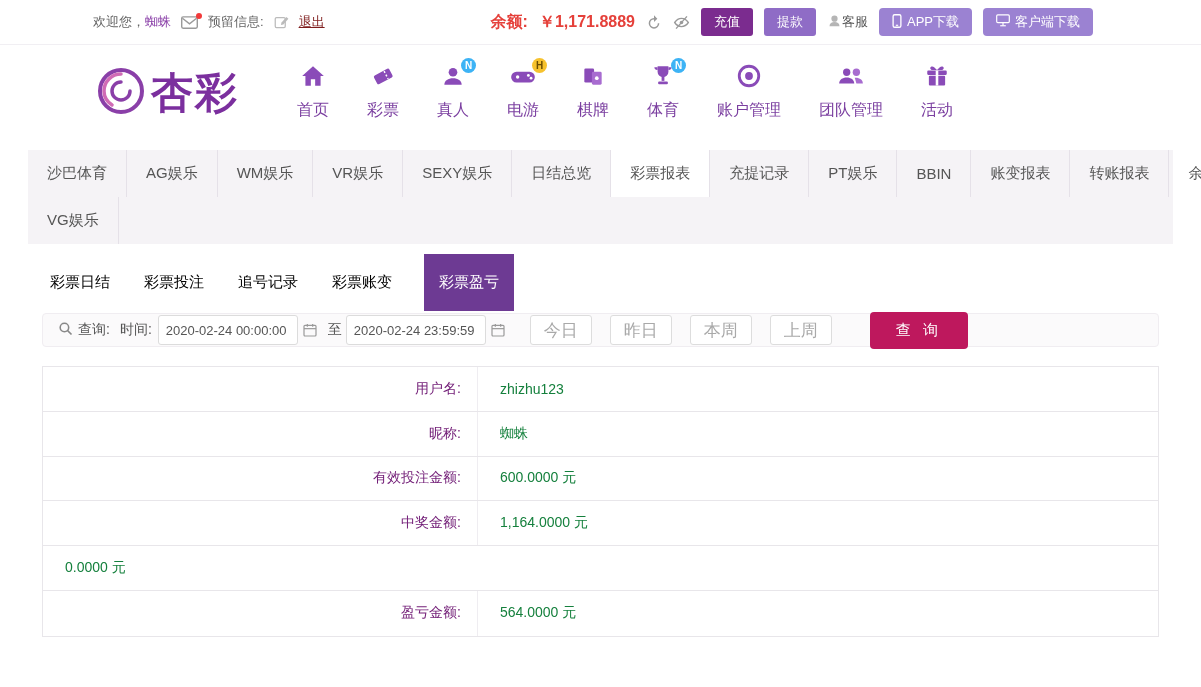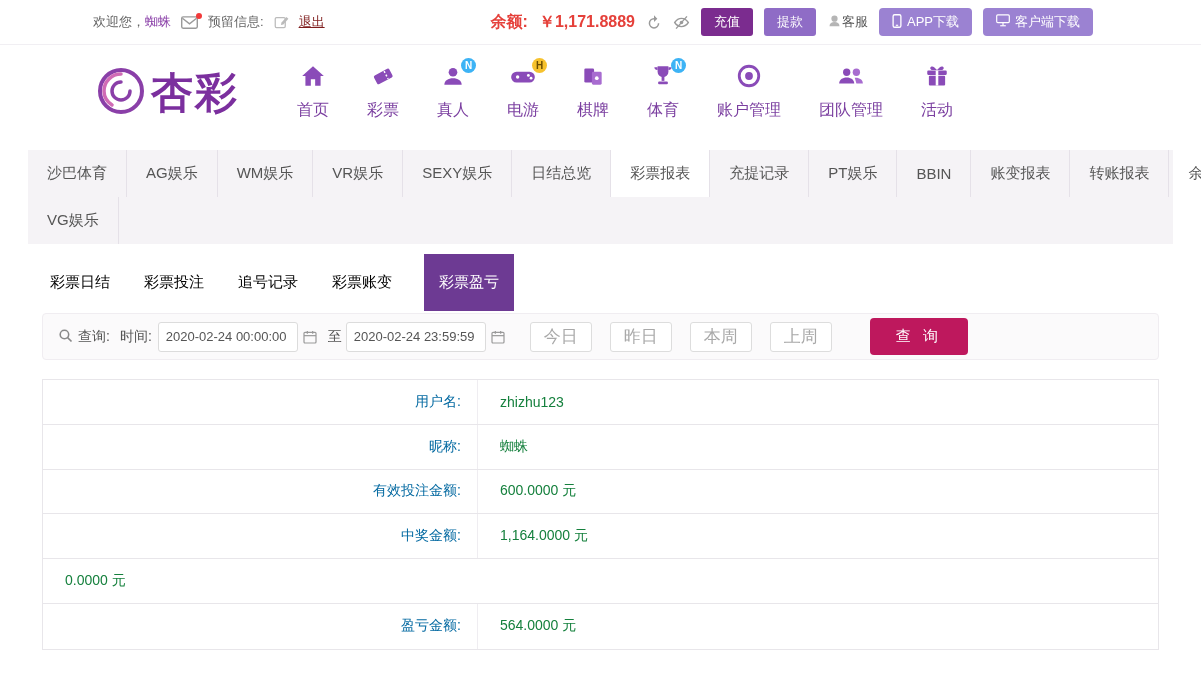--- a/index.html
+++ b/index.html
@@ -43,39 +43,39 @@
   .tab { padding:0 19px; display:flex; align-items:center; font-size:15px; color:#555;
     border-right:1px solid #e5e1e8; cursor:pointer; white-space:nowrap; }
   .tab.active { background:#fff; }
 
   
   .subtabs { display:flex; gap:30px; align-items:center; margin:22px 0 0 48px; height:33px; }
   .subtab { font-size:15px; color:#000000; cursor:pointer; padding:7px 2px; }
   .subtab.active { background:#6d3a93; color:#fff; padding:19px 15px; }
 
   
-  .searchbar { margin:14px 42px 0; height:47px; background:#fbfafb; border:1px solid #f0edf1;
+  .searchbar { margin:14px 42px 0; height:34px; background:#fbfafb; border:1px solid #f0edf1;
     border-radius:4px; display:flex; align-items:center; padding:0 14px; font-size:14px; color:#555; }
   .searchbar .lbl { margin:0 6px 0 4px; }
   .date-input { width:140px; height:30px; border:1px solid #dcdcdc; border-radius:3px;
     padding:0 7px; font-size:13px; color:#555; font-family:inherit; background:#fff; }
   .cal-icon { display:inline-flex; margin:0 6px 0 4px; cursor:pointer; }
   .to-lbl { margin:0 4px; }
   .quick-btn { height:30px; padding:0 13px; margin-left:18px; background:#fff; border:1px solid #ddd;
     border-radius:3px; color:#a9a9a9; font-size:17px; cursor:pointer; font-family:inherit; }
   .query-btn { margin-left:38px; background:#be185d; color:#fff; border:none; border-radius:4px;
     padding:9px 26px; font-size:15px; letter-spacing:4px; cursor:pointer; font-family:inherit; }
 
   
   .report { margin:19px 42px 0; border:1px solid #e8e6ea; }
   .report-row { display:flex; height:44.8px; align-items:stretch; font-size:14px;
     border-bottom:1px solid #e8e6ea; }
   .report-row:last-child { border-bottom:none; }
   .report-label { width:435px; display:flex; align-items:center; justify-content:flex-end;
-    padding-right:16px; color:#0369a1; border-right:1px solid #efedf1; }
+    padding-right:16px; color:#701a75; border-right:1px solid #efedf1; }
   .report-value { display:flex; align-items:center; padding-left:22px; color:#15803d; }
 </style>
 </head>
 <body>
 
 <div class="topbar">
   <div class="topbar-left">
     <span>
       <span>欢迎您，</span><span class="username">蜘蛛</span>
     </span>

